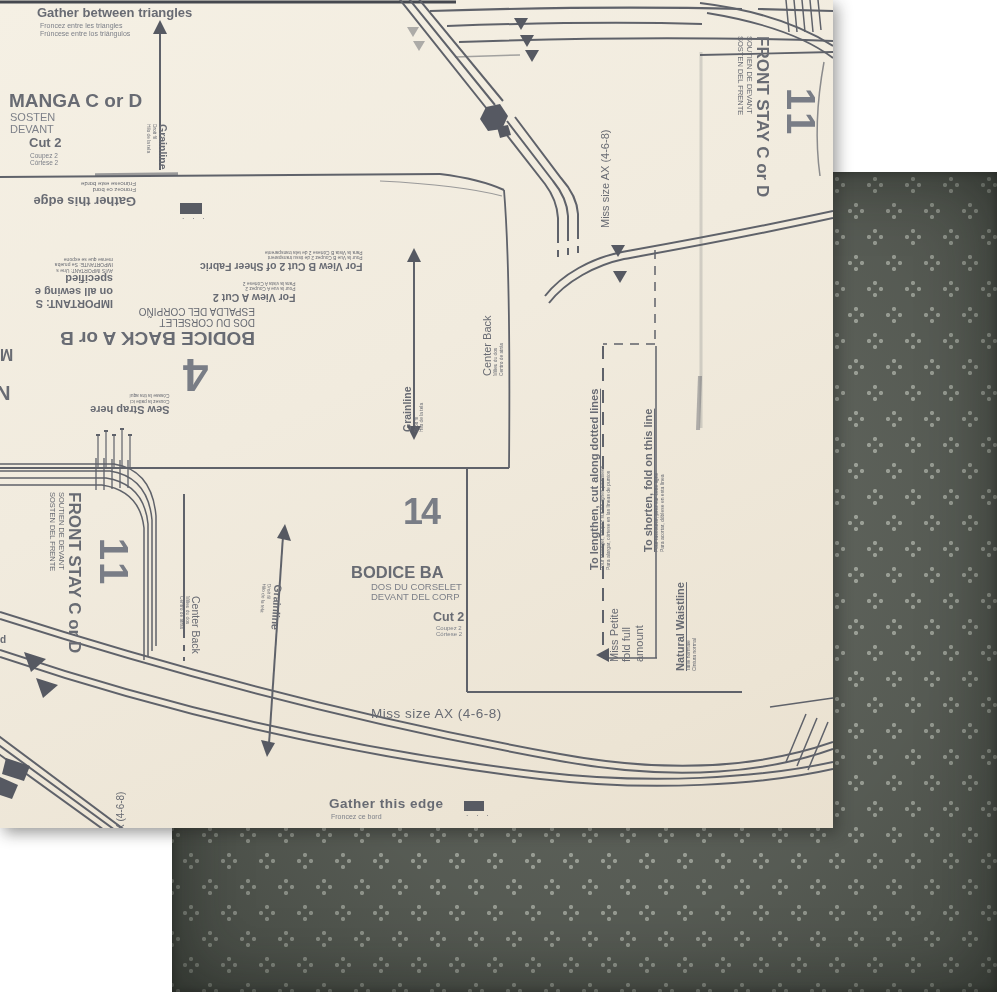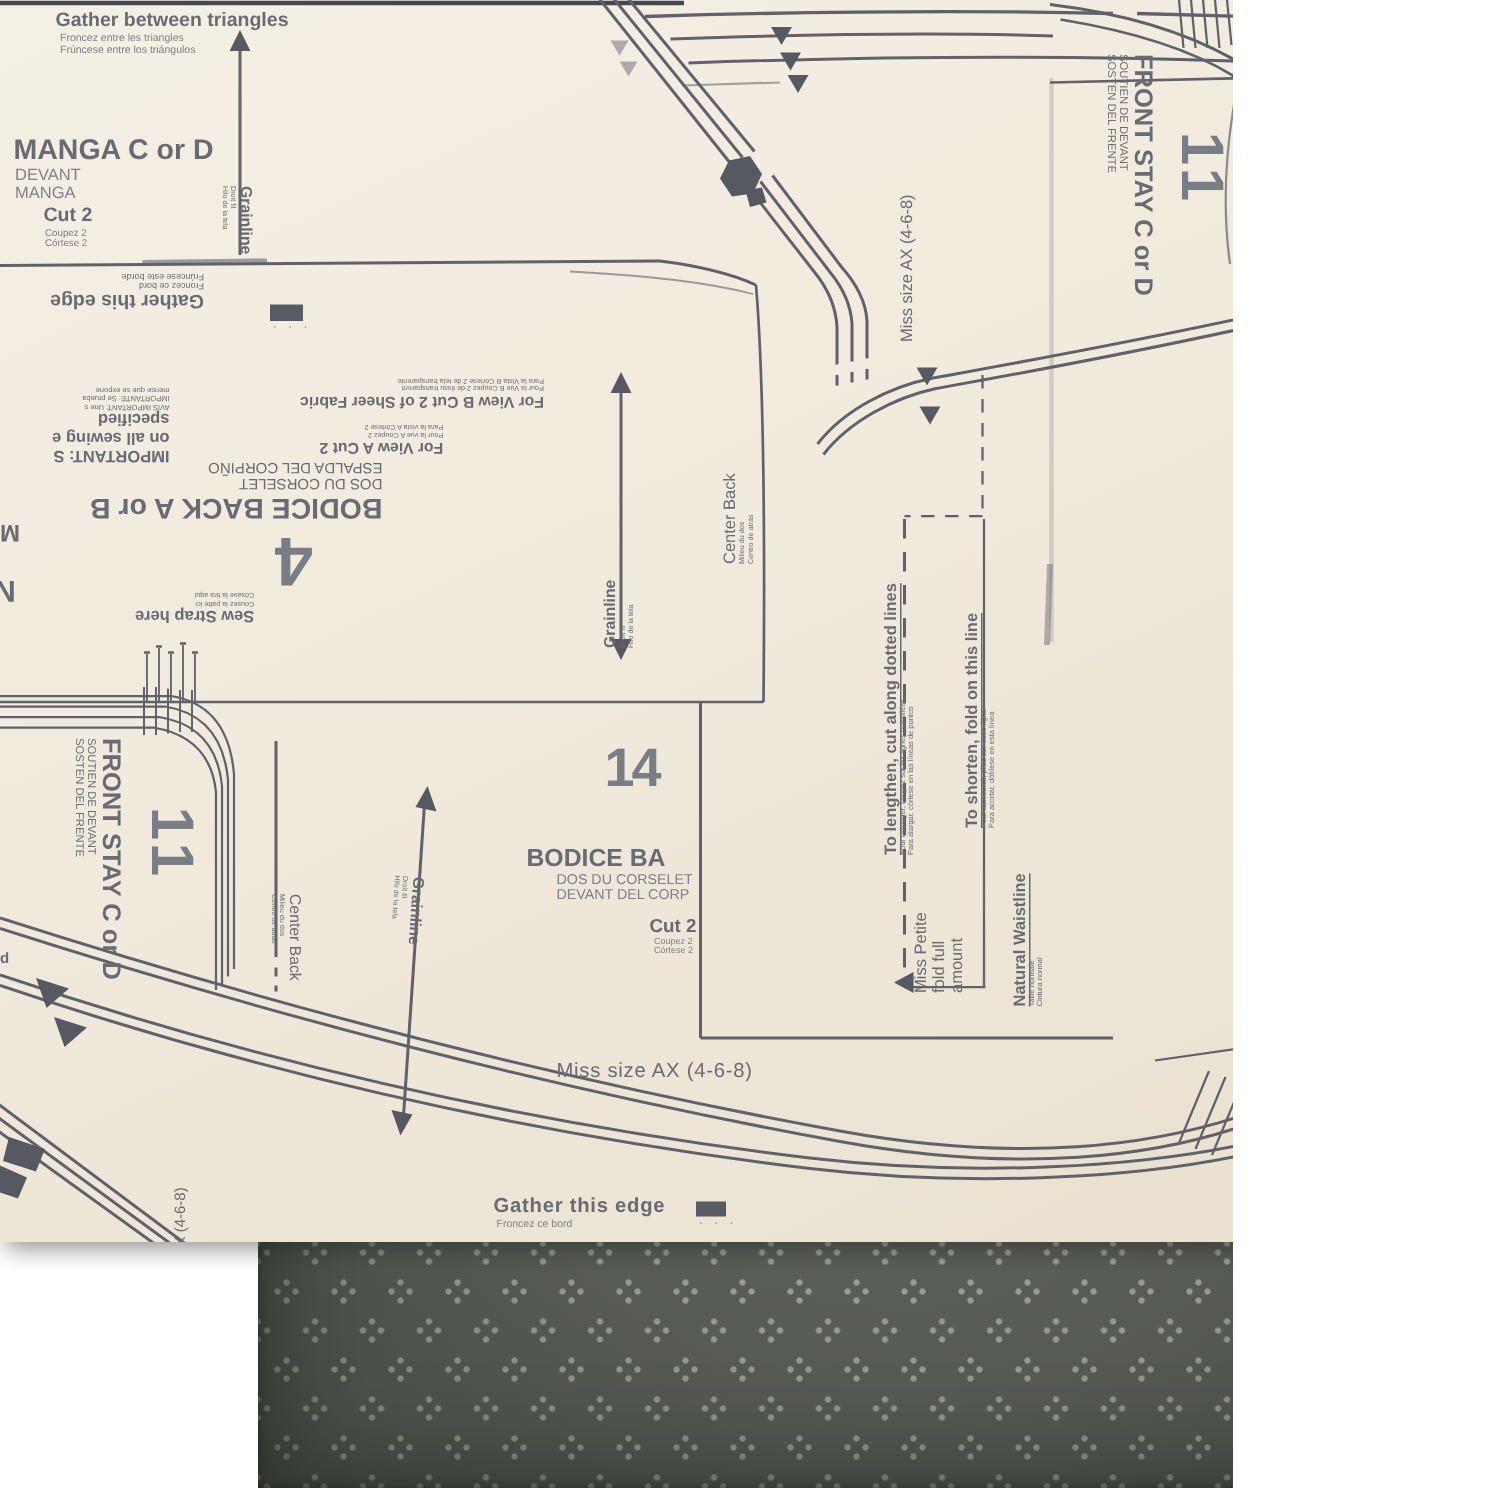--- a/index.html
+++ b/index.html
@@ -1,16 +1,16 @@
 <!DOCTYPE html>
 <html><head>
 <meta charset="utf-8">
 <style>
   html,body{margin:0;padding:0;background:#ffffff;}
-  #stage{position:relative;width:822px;height:1000px;overflow:hidden;background:#ffffff;font-family:"Liberation Sans",sans-serif;}
+  #stage{position:relative;width:1000px;height:1000px;overflow:hidden;background:#ffffff;font-family:"Liberation Sans",sans-serif;}
 
   
   .sheet-dark{
     position:absolute;left:172px;top:172px;width:825px;height:820px;
     background-color:#60655d;
     background-image:
       radial-gradient(2.4px circle at 19px 7px,  #a5aaa0 1.7px, rgba(165,170,160,0) 2.5px),
       radial-gradient(2.4px circle at 13px 13px, #a5aaa0 1.7px, rgba(165,170,160,0) 2.5px),
       radial-gradient(2.4px circle at 25px 13px, #a5aaa0 1.7px, rgba(165,170,160,0) 2.5px),
       radial-gradient(2.4px circle at 19px 19px, #a5aaa0 1.7px, rgba(165,170,160,0) 2.5px),
@@ -127,22 +127,22 @@
         <polygon points="497,127 508,125 511,135 500,138"></polygon>
         <polygon points="6,758 30,766 24,781 2,774"></polygon>
         <polygon points="0,777 18,785 12,799 0,795"></polygon>
       </g>
     </svg>
 
     <div class="t b" style="left:37px;top:6px;font-size:13px;">Gather between triangles</div>
     <div class="t sub" style="left:40px;top:22px;font-size:7px;">Froncez entre les triangles</div>
     <div class="t sub" style="left:40px;top:30px;font-size:7px;">Frúncese entre los triángulos</div>
     <div class="t b" style="left:9px;top:90px;font-size:19px;">MANGA C or D</div>
-    <div class="t sub" style="left:10px;top:111px;font-size:11px;">DEVANT</div>
-    <div class="t sub" style="left:10px;top:123px;font-size:11px;">MANGA</div>
+    <div class="t sub" style="left:10px;top:111px;font-size:11px;">SOSTEN</div>
+    <div class="t sub" style="left:10px;top:123px;font-size:11px;">DEVANT</div>
     <div class="t b" style="left:29px;top:136px;font-size:13px;">Cut 2</div>
     <div class="t sub" style="left:30px;top:152px;font-size:6.5px;">Coupez 2</div>
     <div class="t sub" style="left:30px;top:159px;font-size:6.5px;">Córtese 2</div>
 
     <div class="t v" style="left:146px;top:124px;height:54px;">
       <div class="b" style="font-size:10.5px;">Grainline</div>
       <div style="font-size:4.8px;">Droit fil</div>
       <div style="font-size:4.8px;">Hilo de la tela</div>
     </div>
 

